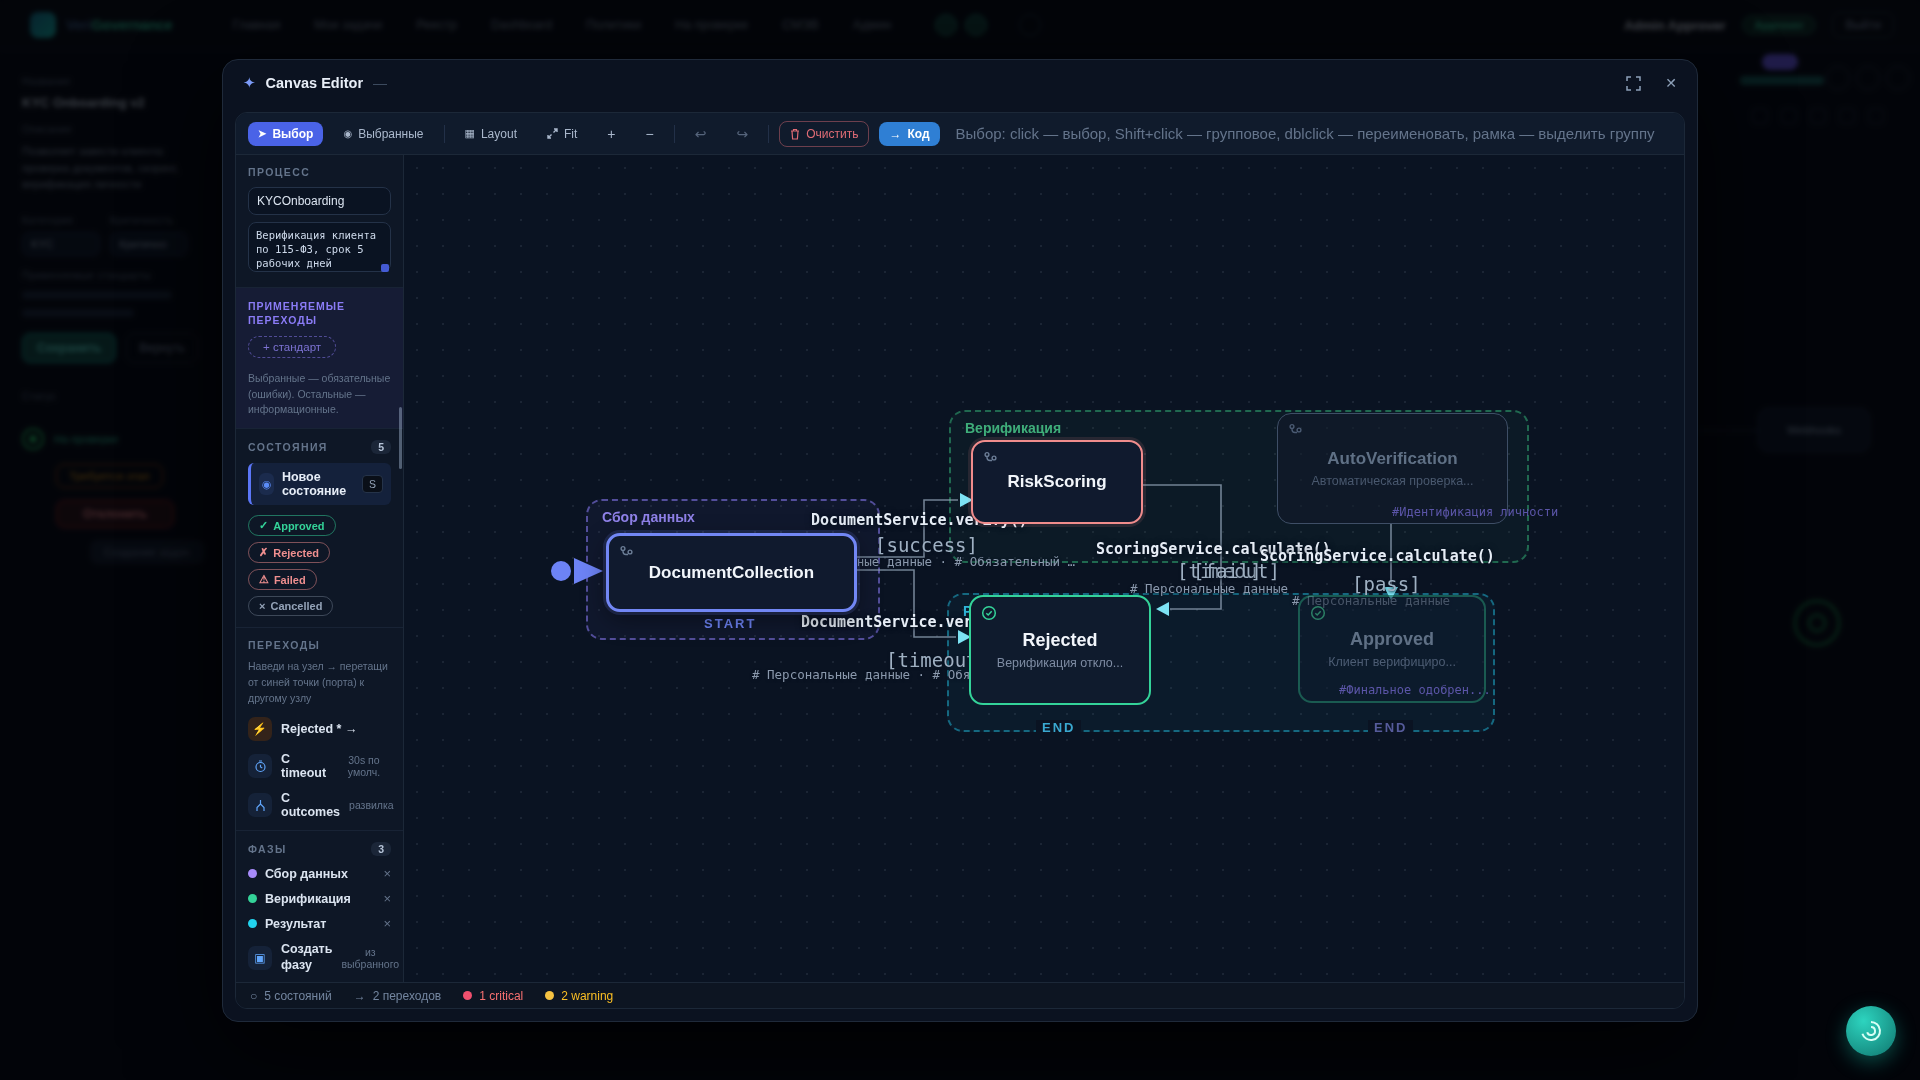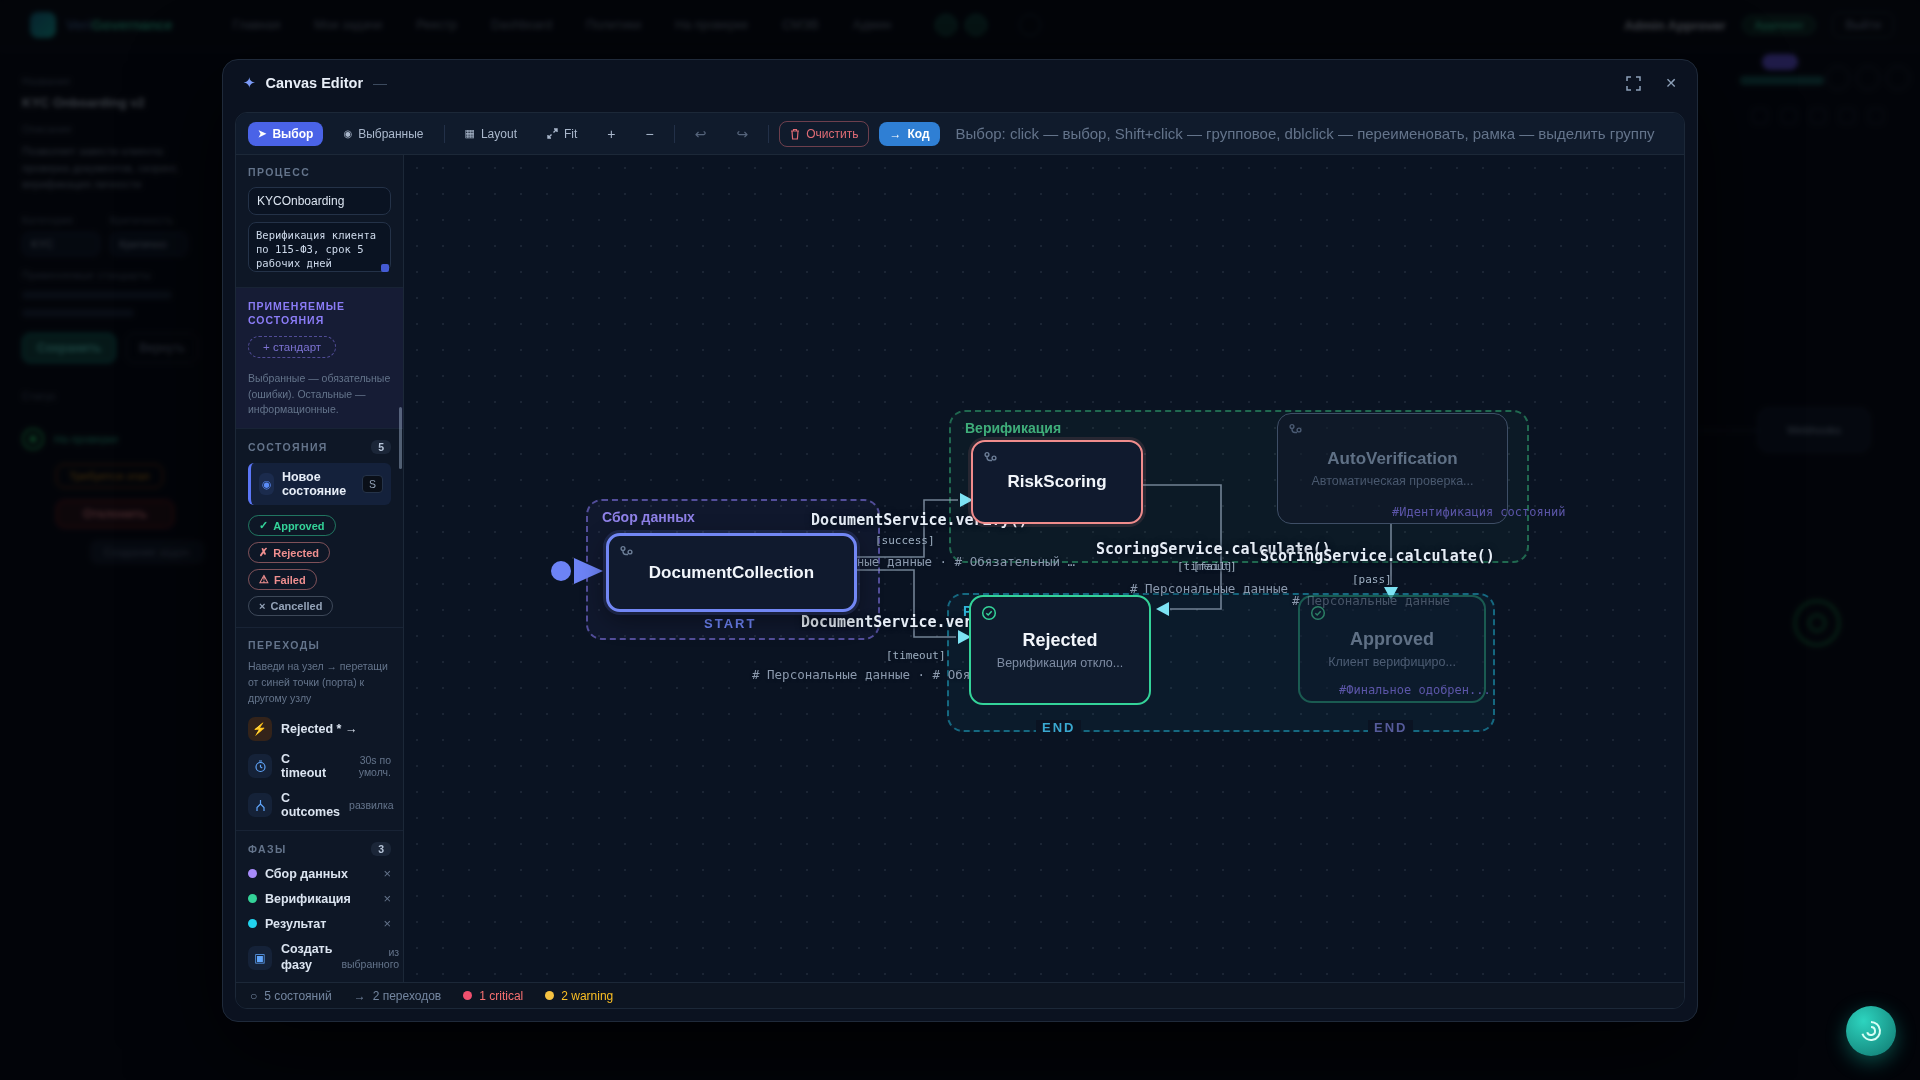--- a/index.html
+++ b/index.html
@@ -122,21 +122,21 @@
     background:none; display:flex; gap:5px; align-items:center; }
   .bdg.green { border-color:rgba(52,211,153,.5); color:#34d399; }
   .bdg.red { border-color:rgba(240,140,140,.5); color:#ef8f8f; }
   .bdg.gray { border-color:rgba(148,163,184,.35); color:#94a3b8; }
   .hint { margin-top:8px; font-size:10.5px; line-height:1.5; color:#64748b; }
   .titem { display:flex; align-items:center; gap:9px; margin-top:11px; }
   .t-ico { width:24px; height:24px; border-radius:7px; background:#152238; display:flex;
     align-items:center; justify-content:center; flex:none; }
   .t-ico.orange { background:#33231a; color:#f59e0b; font-size:12px; }
   .t-lbl { font-size:12.5px; font-weight:bold; color:#dbe4f0; }
-  .t-note { margin-left:auto; font-size:10.5px; color:#64748b; text-align:right; }
+  .t-note { margin-left:auto; font-size:10.5px; color:#64748b; text-align:center; }
   .phrow { display:flex; align-items:center; gap:8px; margin-top:10px; }
   .dot { width:9px; height:9px; border-radius:50%; flex:none; }
   .ph-lbl { font-size:12.5px; font-weight:bold; color:#dbe4f0; }
   .xbtn { margin-left:auto; color:#64748b; font-size:13px; background:none; border:none; }
   .scrollthumb { position:absolute; right:1px; top:252px; width:3px; height:62px;
     background:rgba(165,185,210,.45); border-radius:2px; }
 
   
   .canvas { flex:1; position:relative; background:#0a1322; overflow:hidden;
     background-image:radial-gradient(circle, rgba(148,163,184,.12) 1.2px, transparent 1.3px);
@@ -145,21 +145,21 @@
   .phase .plabel { position:absolute; left:14px; top:8px; font-size:14px; font-weight:bold; }
   .ph-purple { border-color:rgba(139,124,247,.55); background:rgba(139,124,247,.05); }
   .ph-purple .plabel { color:#8f81e8; }
   .ph-green { border-color:rgba(47,158,110,.6); background:rgba(46,158,110,.06); }
   .ph-green .plabel { color:#3fae7a; }
   .ph-teal { border-color:rgba(31,168,201,.55); background:rgba(34,184,212,.05); }
   .ph-teal .plabel { color:#2fb6d9; }
   .edges-svg { position:absolute; inset:0; z-index:2; }
   .elabel { position:absolute; z-index:3; font-family:"DejaVu Sans Mono",monospace; font-weight:bold;
     font-size:15px; color:#e6edf6; text-shadow:0 1px 3px #0a1322, 0 0 6px #0a1322; white-space:nowrap; }
-  .eguard { position:absolute; z-index:3; font-family:"DejaVu Sans Mono",monospace; font-size:11px;
+  .eguard { position:absolute; z-index:3; font-family:"DejaVu Sans Mono",monospace; font-size:19px;
     color:#9fb0c2; text-shadow:0 1px 3px #0a1322; white-space:nowrap; }
   .etags { position:absolute; z-index:3; font-family:"DejaVu Sans Mono",monospace; font-size:12.5px;
     color:#8b99ad; text-shadow:0 1px 3px #0a1322; white-space:nowrap; }
   .node { position:absolute; z-index:5; border-radius:14px; background:#101a2e;
     display:flex; flex-direction:column; align-items:center; justify-content:center; }
   .node .ntitle { font-size:17px; font-weight:bold; color:#f2f6fb; }
   .node .nsub { font-size:12.5px; color:#7e8ca3; margin-top:5px; }
   .node .nico { position:absolute; left:10px; top:8px; }
   .n-dc { border:3px solid #7287f5; box-shadow:0 0 0 3px rgba(114,135,245,.15), 0 8px 24px rgba(0,0,0,.4); }
   .n-rs { border:2.5px solid #f08c8c; box-shadow:0 0 0 3px rgba(240,140,140,.12); }
@@ -330,21 +330,21 @@
 
       <aside class="sbar">
         <div class="sec">
           <div class="sec-t">ПРОЦЕСС</div>
           <input class="inp" value="KYCOnboarding" style="">
           <textarea class="txa" style="">Верификация клиента по 115-ФЗ, срок 5 рабочих дней</textarea>
           <div class="grip"></div>
         </div>
 
         <div class="sec sec-std">
-          <div class="sec-t">ПРИМЕНЯЕМЫЕ СОСТОЯНИЯ</div>
+          <div class="sec-t">ПРИМЕНЯЕМЫЕ ПЕРЕХОДЫ</div>
           <button class="btn-std">+ стандарт</button>
           <div class="note">Выбранные — обязательные (ошибки). Остальные — информационные.</div>
         </div>
 
         <div class="sec">
           <div class="sec-t">
               <span>СОСТОЯНИЯ</span>
             <span class="cnt">5</span>
             </div>
           <div class="newstate">
@@ -527,21 +527,21 @@
         <div class="node n-ap" style="left:894px;top:440px;width:188px;height:108px">
           <span class="nico">
             <svg width="16" height="16" viewBox="0 0 16 16" fill="none" stroke="#2c7f65" stroke-width="1.5">
               <circle cx="8" cy="8" r="6.3"></circle>
                 <path d="M5.3 8.2 7.2 10l3.5-3.8"></path>
               </svg></span>
           <span class="ntitle" style="font-size:18px">Approved</span>
           <span class="nsub">Клиент верифициро...</span>
         </div>
 
-        <div class="ntag" style="left:988px;top:350px">#Идентификация состояний</div>
+        <div class="ntag" style="left:988px;top:350px">#Идентификация личности</div>
         <div class="ntag" style="left:935px;top:528px">#Финальное одобрен...</div>
         <div class="startlbl" style="left:300px;top:461px">START</div>
         <div class="endlbl end-teal" style="left:632px;top:565px">END</div>
         <div class="endlbl end-dim" style="left:964px;top:565px">END</div>
       </div>
     </div>
 
     <div class="statbar">
       <span class="stitem">
           <span>○</span>

